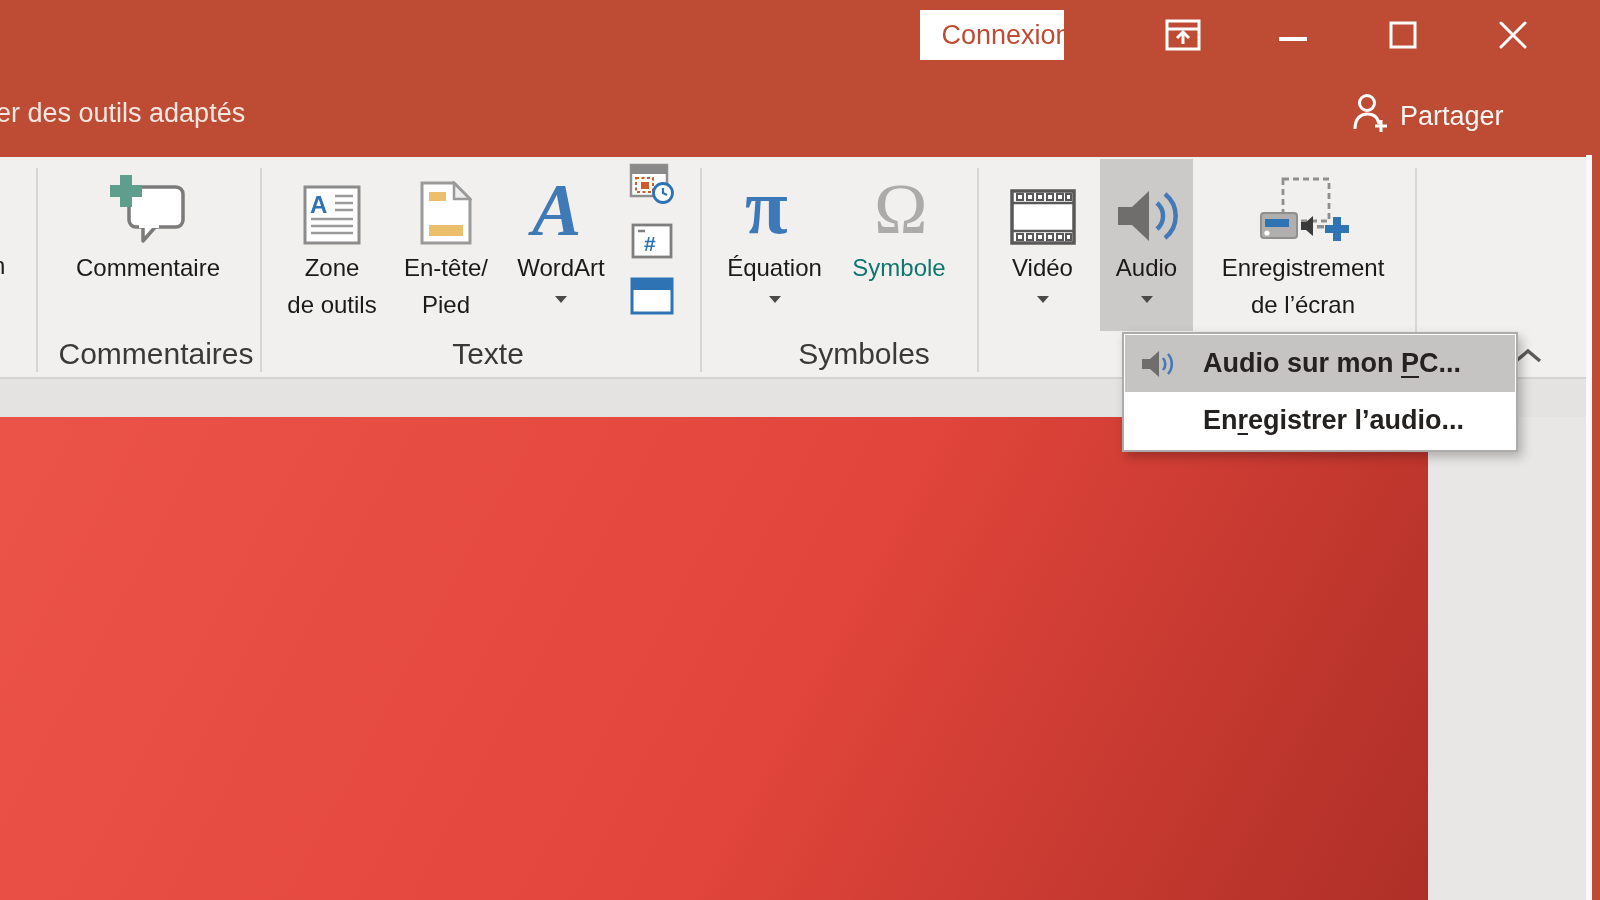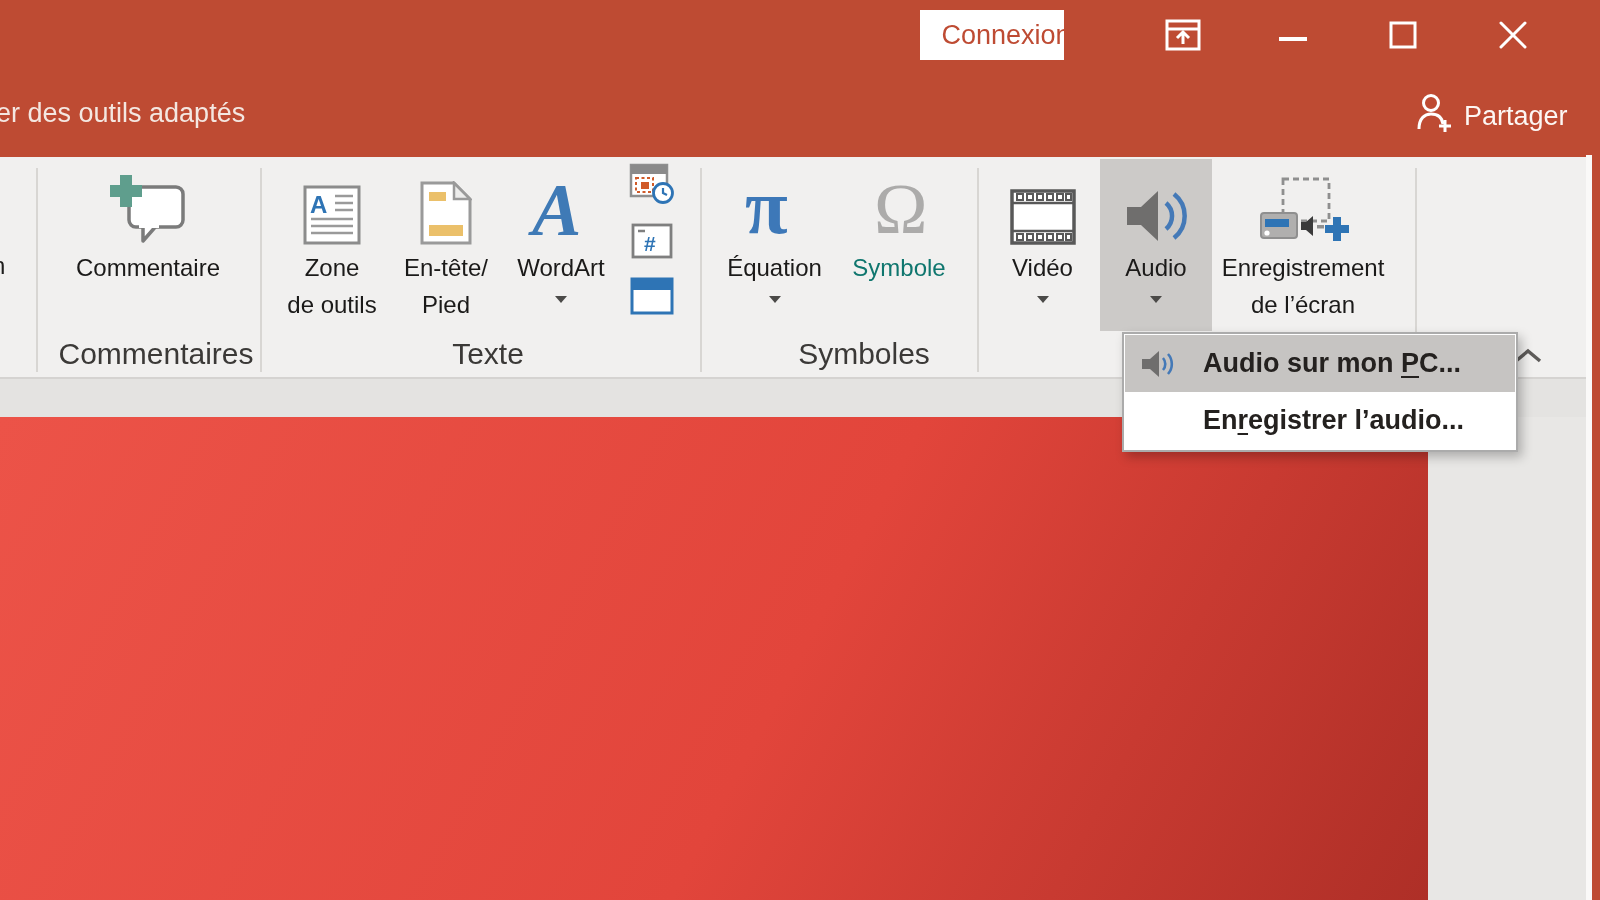--- a/index.html
+++ b/index.html
@@ -9,21 +9,21 @@
 
   
   .titlebar { position:absolute; left:0; top:0; width:1600px; height:157px;
               background:var(--titlebar,#BE4B33); }
   .connexion { position:absolute; left:920px; top:10px; width:144px; height:50px;
                background:#FFFFFF; color:var(--titlebar,#BE4B33); font-size:27px;
                display:flex; align-items:center; justify-content:center; cursor:default;padding-left:28px; }
   .winctl { position:absolute; top:16px; width:44px; height:42px;
             display:flex; align-items:center; justify-content:center; }
   .tellme { position:absolute; left:-4px; top:98px; color:#F4E7E1; font-size:27px; white-space:nowrap; }
-  .partager { position:absolute; left:1416px; top:94px; height:44px; display:flex;
+  .partager { position:absolute; left:1352px; top:94px; height:44px; display:flex;
               align-items:center; gap:12px; color:#FDF7F4; font-size:27px; }
 
   
   .ribbon { position:absolute; left:0; top:157px; width:1600px; height:222px;
             background:#F1F0EF; border-bottom:2px solid #D5D3D1; }
   .vsep { position:absolute; top:11px; height:204px; width:2px; background:#D8D6D3; }
   .rfrag { position:absolute; left:-8px; top:95px; font-size:24px; color:#1E1D1C; }
   .rbtn { position:absolute; top:2px; height:172px; display:flex; flex-direction:column;
           align-items:center; cursor:default; }
   .rbtn .icon-box { height:90px; display:flex; align-items:flex-end; justify-content:center;
@@ -254,21 +254,21 @@
               <rect x="37" y="45" width="6" height="6"></rect>
             <rect x="47" y="45" width="6" height="6"></rect>
               <rect x="56" y="45" width="5" height="6"></rect>
           </g>
         </svg>
       </div>
       <div class="rlabel">Vidéo</div>
       <div class="dd-arrow"></div>
     </div>
 
-    <div class="rbtn highlight" style="left:1100px; width:112px;">
+    <div class="rbtn highlight" style="left:1100px; width:93px;">
       <div class="icon-box">
         <svg width="62" height="58" viewBox="0 0 62 58">
           <path d="M2 20 L16 20 L33 4 L33 54 L16 38 L2 38 Z" fill="#6F6E6D"></path>
           <path d="M41 16 A17 17 0 0 1 41 42" fill="none" stroke="#4479B7" stroke-width="4.5"></path>
           <path d="M49 7  A28 28 0 0 1 49 51" fill="none" stroke="#4479B7" stroke-width="4.5"></path>
         </svg>
       </div>
       <div class="rlabel">Audio</div>
       <div class="dd-arrow"></div>
     </div>

